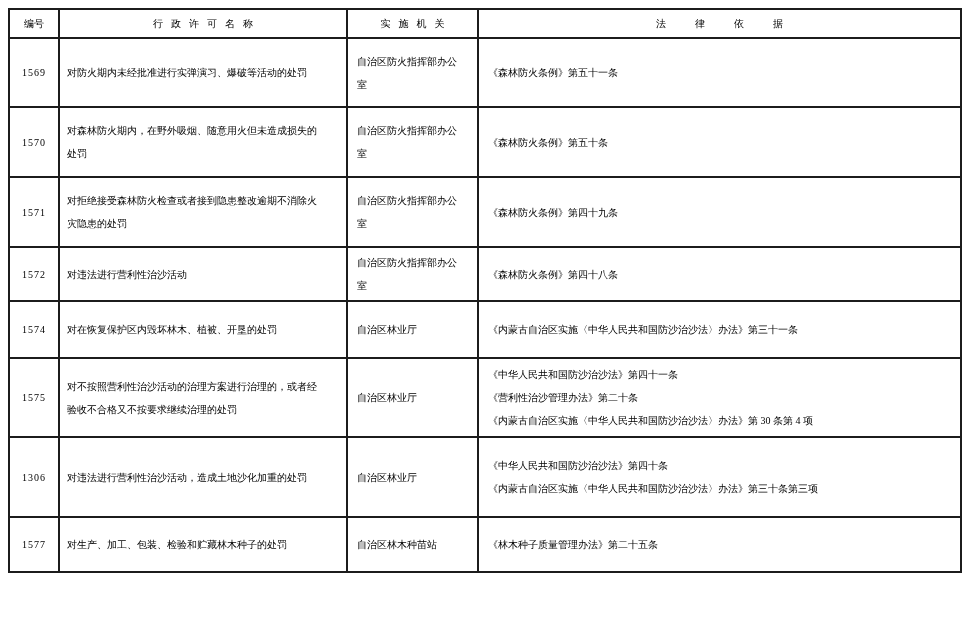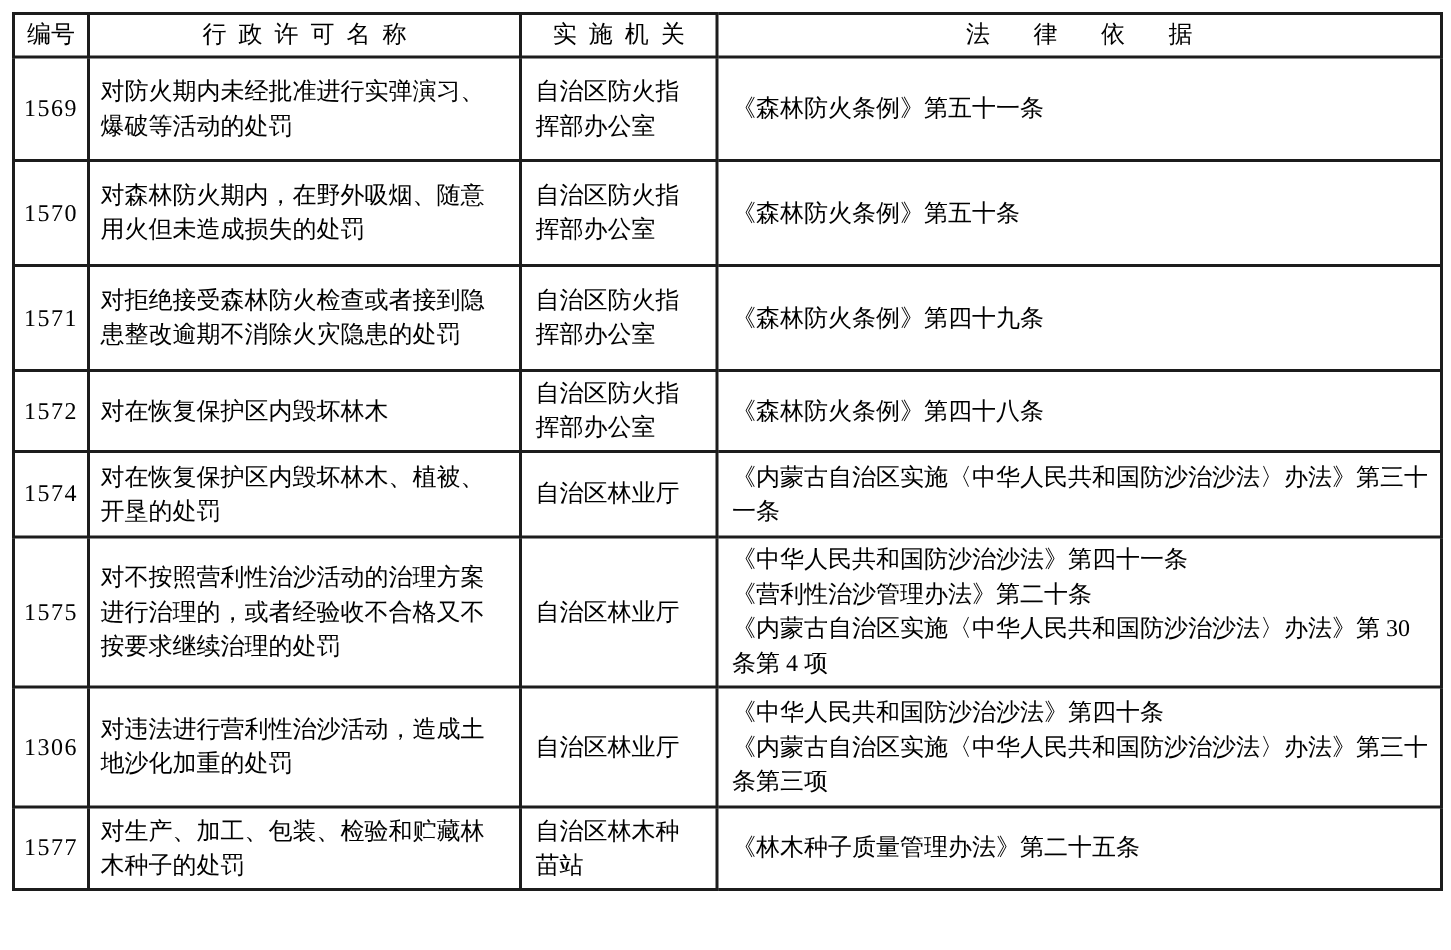--- a/index.html
+++ b/index.html
@@ -19,21 +19,21 @@
     left: 8px;
     top: 8px;
     border-collapse: collapse;
     table-layout: fixed;
     background: #ffffff;
   }
   table.doc-table td, table.doc-table th {
     border: 2px solid #1c1c1c;
     vertical-align: middle;
     font-weight: normal;
-    font-size: 16px;
+    font-size: 10px;
     line-height: 23px;
     overflow: hidden;
   }
   th.h-cell { text-align: center; padding: 2px 0; }
   th.h-name, th.h-agency { letter-spacing: 8px; text-indent: 8px; margin-left: 28px; }
   th.h-legal { letter-spacing: 29px; text-indent: 29px; margin-left: 33px; }
   td.c-id {
     text-align: center;
     font-size: 14px;
     font-family: "Liberation Serif", "DejaVu Serif", serif;
@@ -82,21 +82,21 @@
     <tr style="height:70px">
       <td class="c-id">1571</td>
       <td class="c-name">对拒绝接受森林防火检查或者接到隐患整改逾期不消除火灾隐患的处罚</td>
       <td class="c-agency">自治区防火指挥部办公室</td>
       <td class="c-legal">
         <div>《森林防火条例》第四十九条</div>
       </td>
     </tr>
     <tr style="height:50px">
       <td class="c-id">1572</td>
-      <td class="c-name">对在恢复保护区内毁坏林木</td>
+      <td class="c-name">对违法进行营利性治沙活动</td>
       <td class="c-agency">自治区防火指挥部办公室</td>
       <td class="c-legal">
         <div>《森林防火条例》第四十八条</div>
       </td>
     </tr>
     <tr style="height:57px">
       <td class="c-id">1574</td>
       <td class="c-name">对在恢复保护区内毁坏林木、植被、开垦的处罚</td>
       <td class="c-agency">自治区林业厅</td>
       <td class="c-legal">

